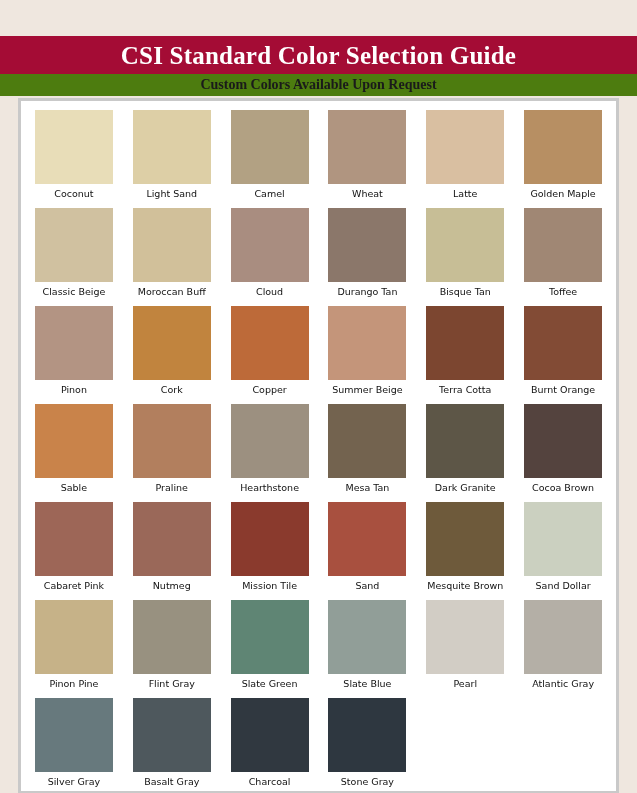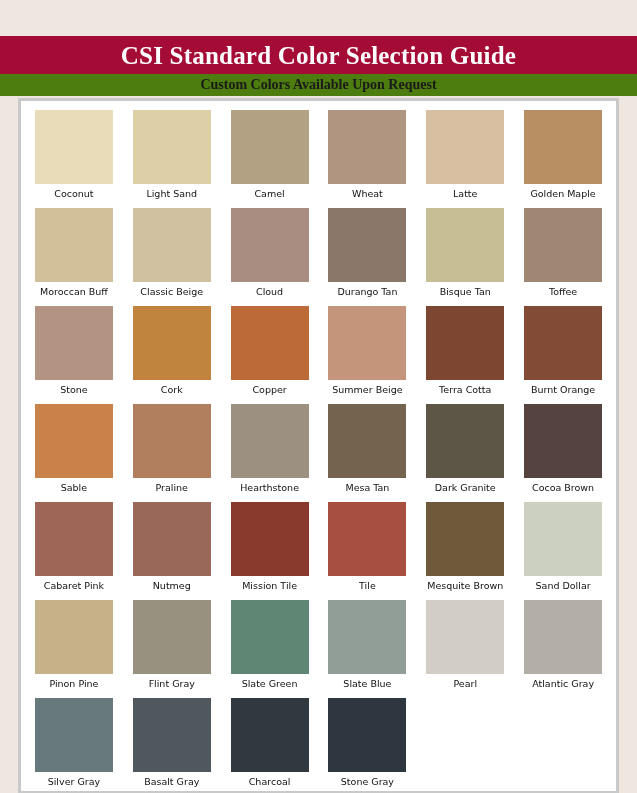--- a/index.html
+++ b/index.html
@@ -157,46 +157,46 @@
         </div>
         <div class="swatch-cell">
           <div class="swatch-chip" style="background: rgb(217, 191, 161);"></div>
           <div class="swatch-label">Latte</div>
         </div>
         <div class="swatch-cell">
           <div class="swatch-chip" style="background: rgb(183, 143, 99);"></div>
           <div class="swatch-label">Golden Maple</div>
         </div>
         <div class="swatch-cell">
+          <div class="swatch-chip" style="background: rgb(208, 193, 160);"></div>
+          <div class="swatch-label">Classic Beige</div>
+        </div>
+        <div class="swatch-cell">
           <div class="swatch-chip" style="background: rgb(209, 192, 154);"></div>
           <div class="swatch-label">Moroccan Buff</div>
         </div>
         <div class="swatch-cell">
-          <div class="swatch-chip" style="background: rgb(208, 193, 160);"></div>
-          <div class="swatch-label">Classic Beige</div>
-        </div>
-        <div class="swatch-cell">
           <div class="swatch-chip" style="background: rgb(169, 141, 128);"></div>
           <div class="swatch-label">Cloud</div>
         </div>
         <div class="swatch-cell">
           <div class="swatch-chip" style="background: rgb(139, 119, 106);"></div>
           <div class="swatch-label">Durango Tan</div>
         </div>
         <div class="swatch-cell">
           <div class="swatch-chip" style="background: rgb(199, 190, 150);"></div>
           <div class="swatch-label">Bisque Tan</div>
         </div>
         <div class="swatch-cell">
           <div class="swatch-chip" style="background: rgb(160, 135, 116);"></div>
           <div class="swatch-label">Toffee</div>
         </div>
         <div class="swatch-cell">
           <div class="swatch-chip" style="background: rgb(179, 148, 131);"></div>
-          <div class="swatch-label">Stone</div>
+          <div class="swatch-label">Pinon</div>
         </div>
         <div class="swatch-cell">
           <div class="swatch-chip" style="background: rgb(193, 132, 62);"></div>
           <div class="swatch-label">Cork</div>
         </div>
         <div class="swatch-cell">
           <div class="swatch-chip" style="background: rgb(189, 106, 57);"></div>
           <div class="swatch-label">Copper</div>
         </div>
         <div class="swatch-cell">
@@ -242,21 +242,21 @@
         <div class="swatch-cell">
           <div class="swatch-chip" style="background: rgb(154, 104, 89);"></div>
           <div class="swatch-label">Nutmeg</div>
         </div>
         <div class="swatch-cell">
           <div class="swatch-chip" style="background: rgb(138, 58, 45);"></div>
           <div class="swatch-label">Mission Tile</div>
         </div>
         <div class="swatch-cell">
           <div class="swatch-chip" style="background: rgb(168, 80, 63);"></div>
-          <div class="swatch-label">Tile</div>
+          <div class="swatch-label">Sand</div>
         </div>
         <div class="swatch-cell">
           <div class="swatch-chip" style="background: rgb(110, 90, 59);"></div>
           <div class="swatch-label">Mesquite Brown</div>
         </div>
         <div class="swatch-cell">
           <div class="swatch-chip" style="background: rgb(203, 208, 192);"></div>
           <div class="swatch-label">Sand Dollar</div>
         </div>
         <div class="swatch-cell">

